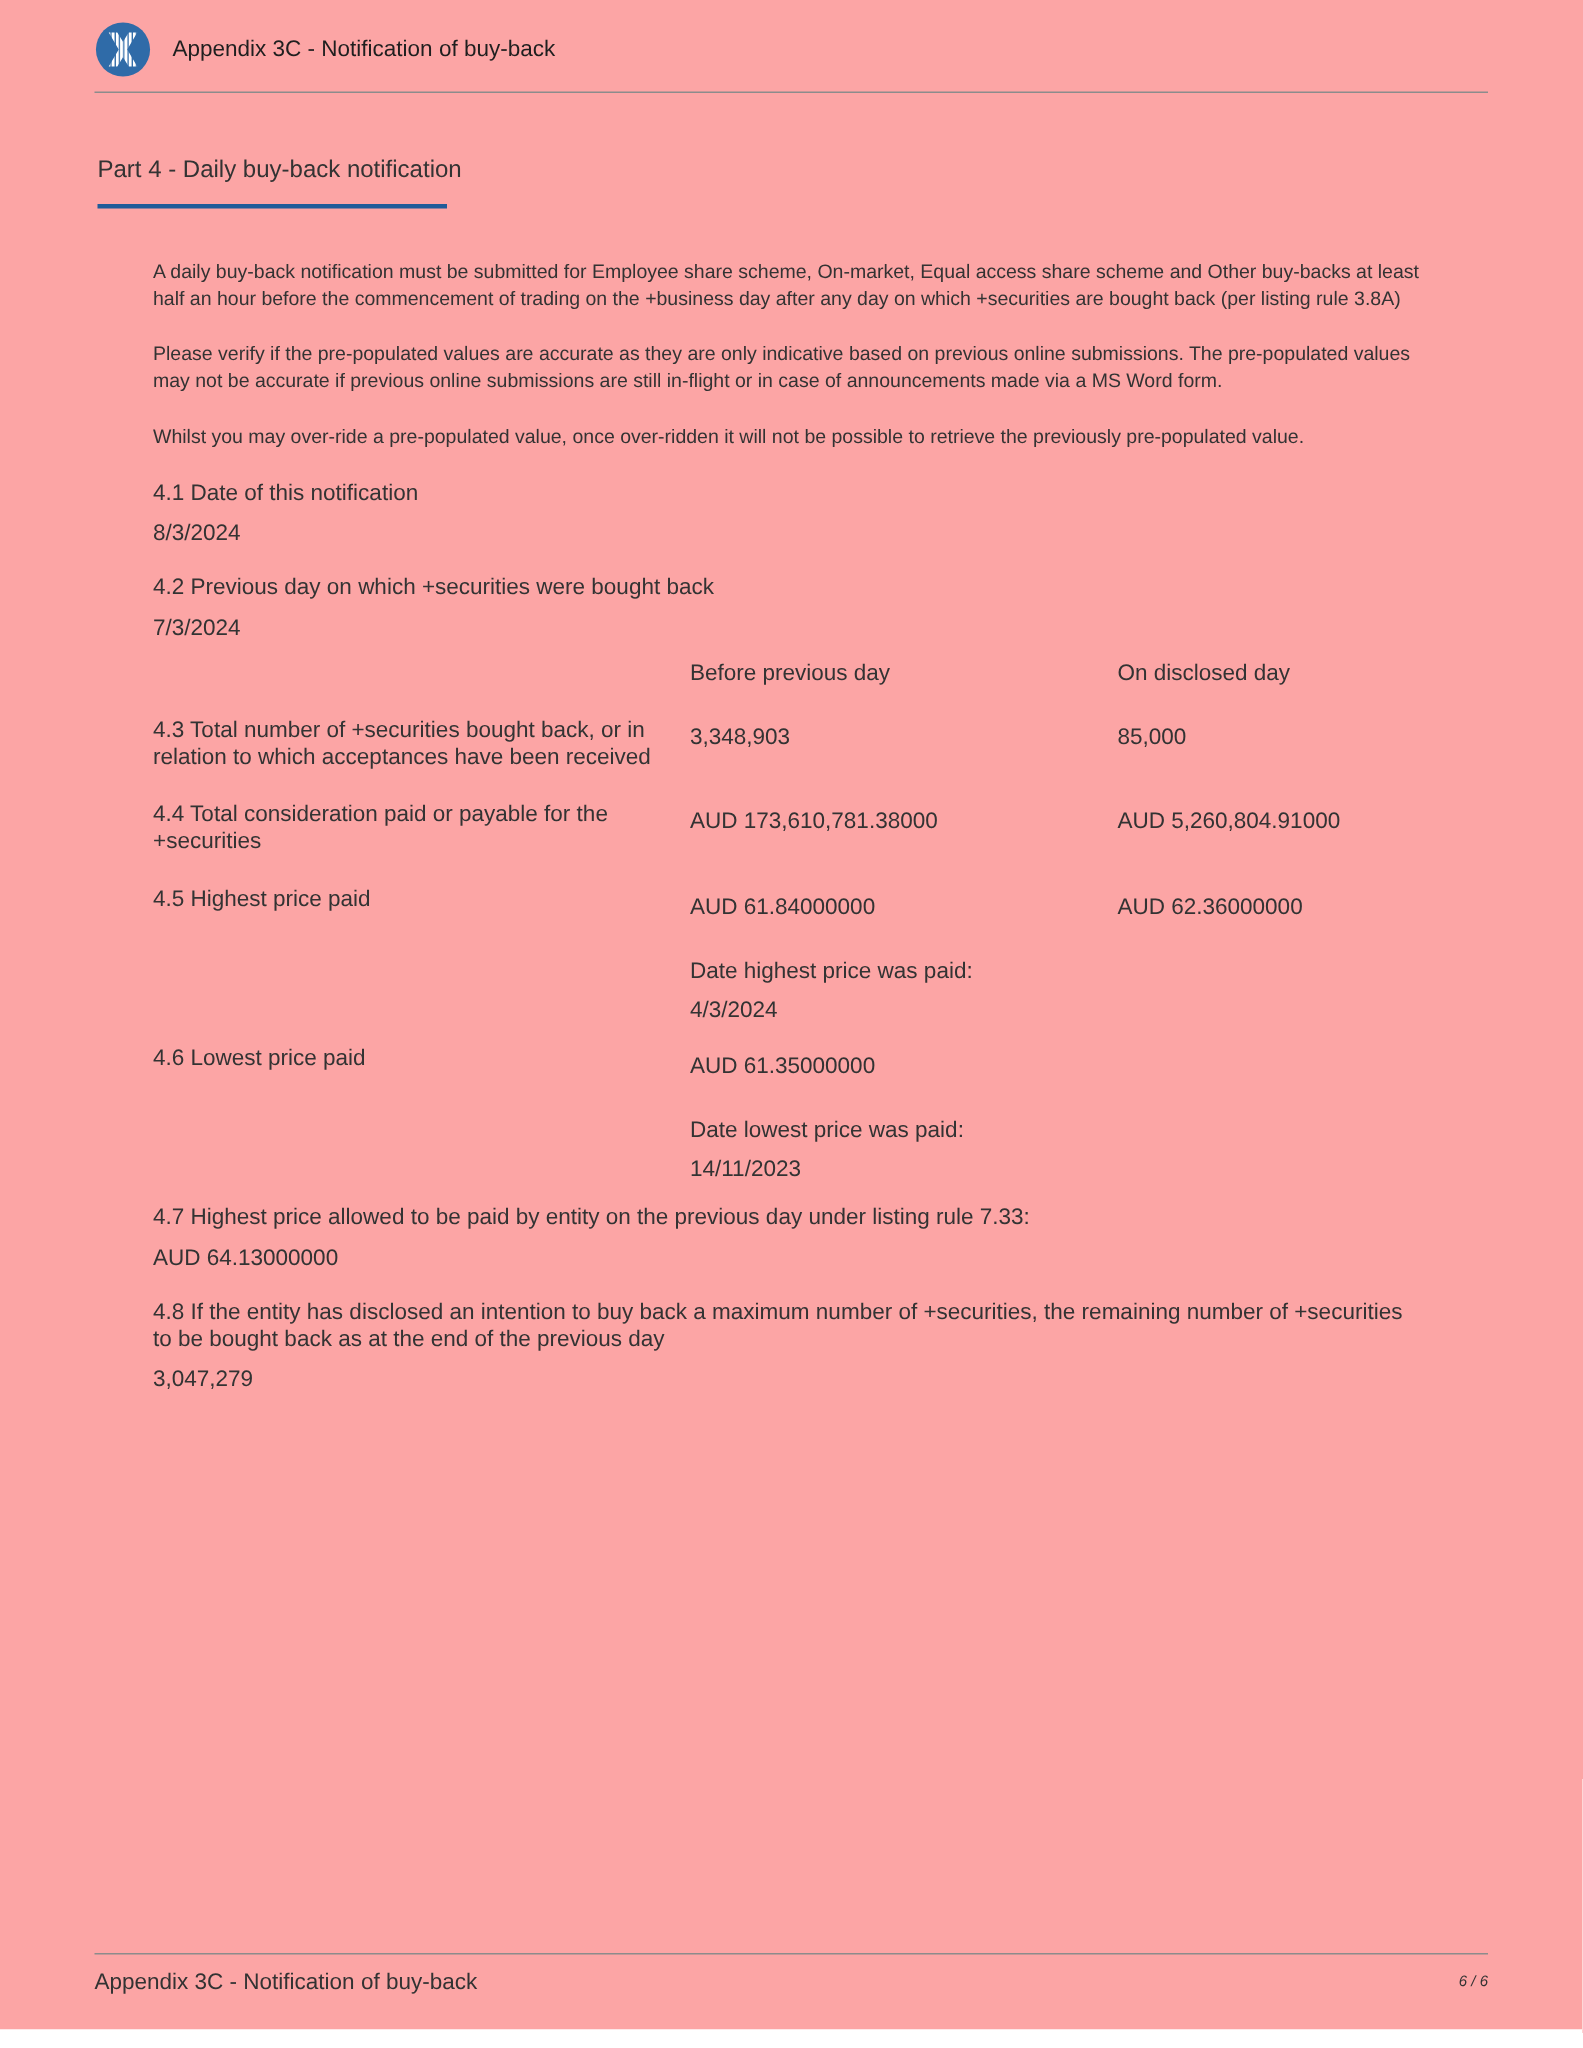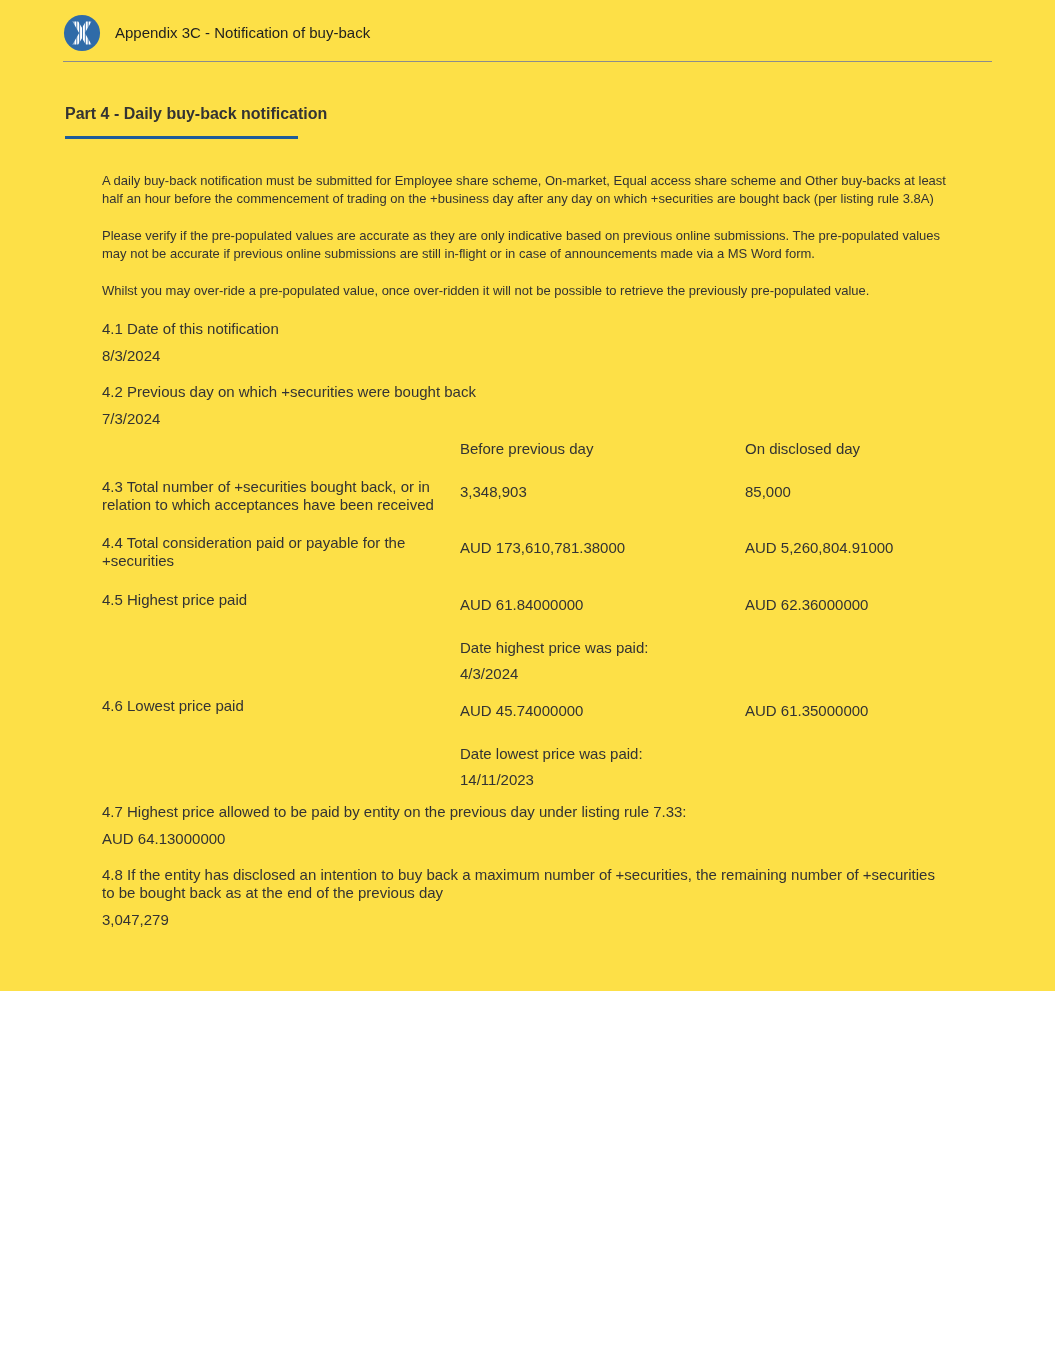--- a/index.html
+++ b/index.html
@@ -2,22 +2,22 @@
 <html><head>
 <meta charset="utf-8">
 <style>
   * { margin: 0; padding: 0; box-sizing: border-box; }
   html, body { background: #ffffff; }
   body { font-family: "Liberation Sans", "DejaVu Sans", sans-serif; color: #333333; }
 
   .page {
     position: relative;
     width: 1055px;
-    height: 991px;
-    background: #fde047;
+    height: 1353px;
+    background: #fca5a5;
     overflow: hidden;
   }
 
   
   .doc-header {
     height: 62px;
     margin: 0 63px;
     border-bottom: 1px solid #8c8c8c;
     display: flex;
     align-items: center;
@@ -27,21 +27,21 @@
   .logo-wrap { width: 38px; height: 38px; flex: 0 0 auto; }
   .doc-header-title {
     font-size: 15px;
     color: #1f1f1f;
   }
 
   
   .part-heading-block { margin: 42px 63px 0 65px; }
   .part-heading {
     font-size: 16px;
-    font-weight: 700;
+    font-weight: 400;
     color: #333333;
     line-height: 19px;
   }
   .part-underline {
     margin-top: 13px;
     width: 233px;
     height: 3px;
     background: #1f5c99;
   }
 
@@ -159,21 +159,20 @@
         <div class="cell"></div>
         <div class="cell">
           <div class="sub-label">Date highest price was paid:</div>
           <div class="sub-value">4/3/2024</div>
         </div>
         <div class="cell"></div>
       </div>
 
       <div class="trow row-46">
         <div class="cell">4.6 Lowest price paid</div>
-        <div class="cell val">AUD 45.74000000</div>
         <div class="cell val">AUD 61.35000000</div>
       </div>
       <div class="trow subrow">
         <div class="cell"></div>
         <div class="cell">
           <div class="sub-label">Date lowest price was paid:</div>
           <div class="sub-value">14/11/2023</div>
         </div>
         <div class="cell"></div>
       </div>

